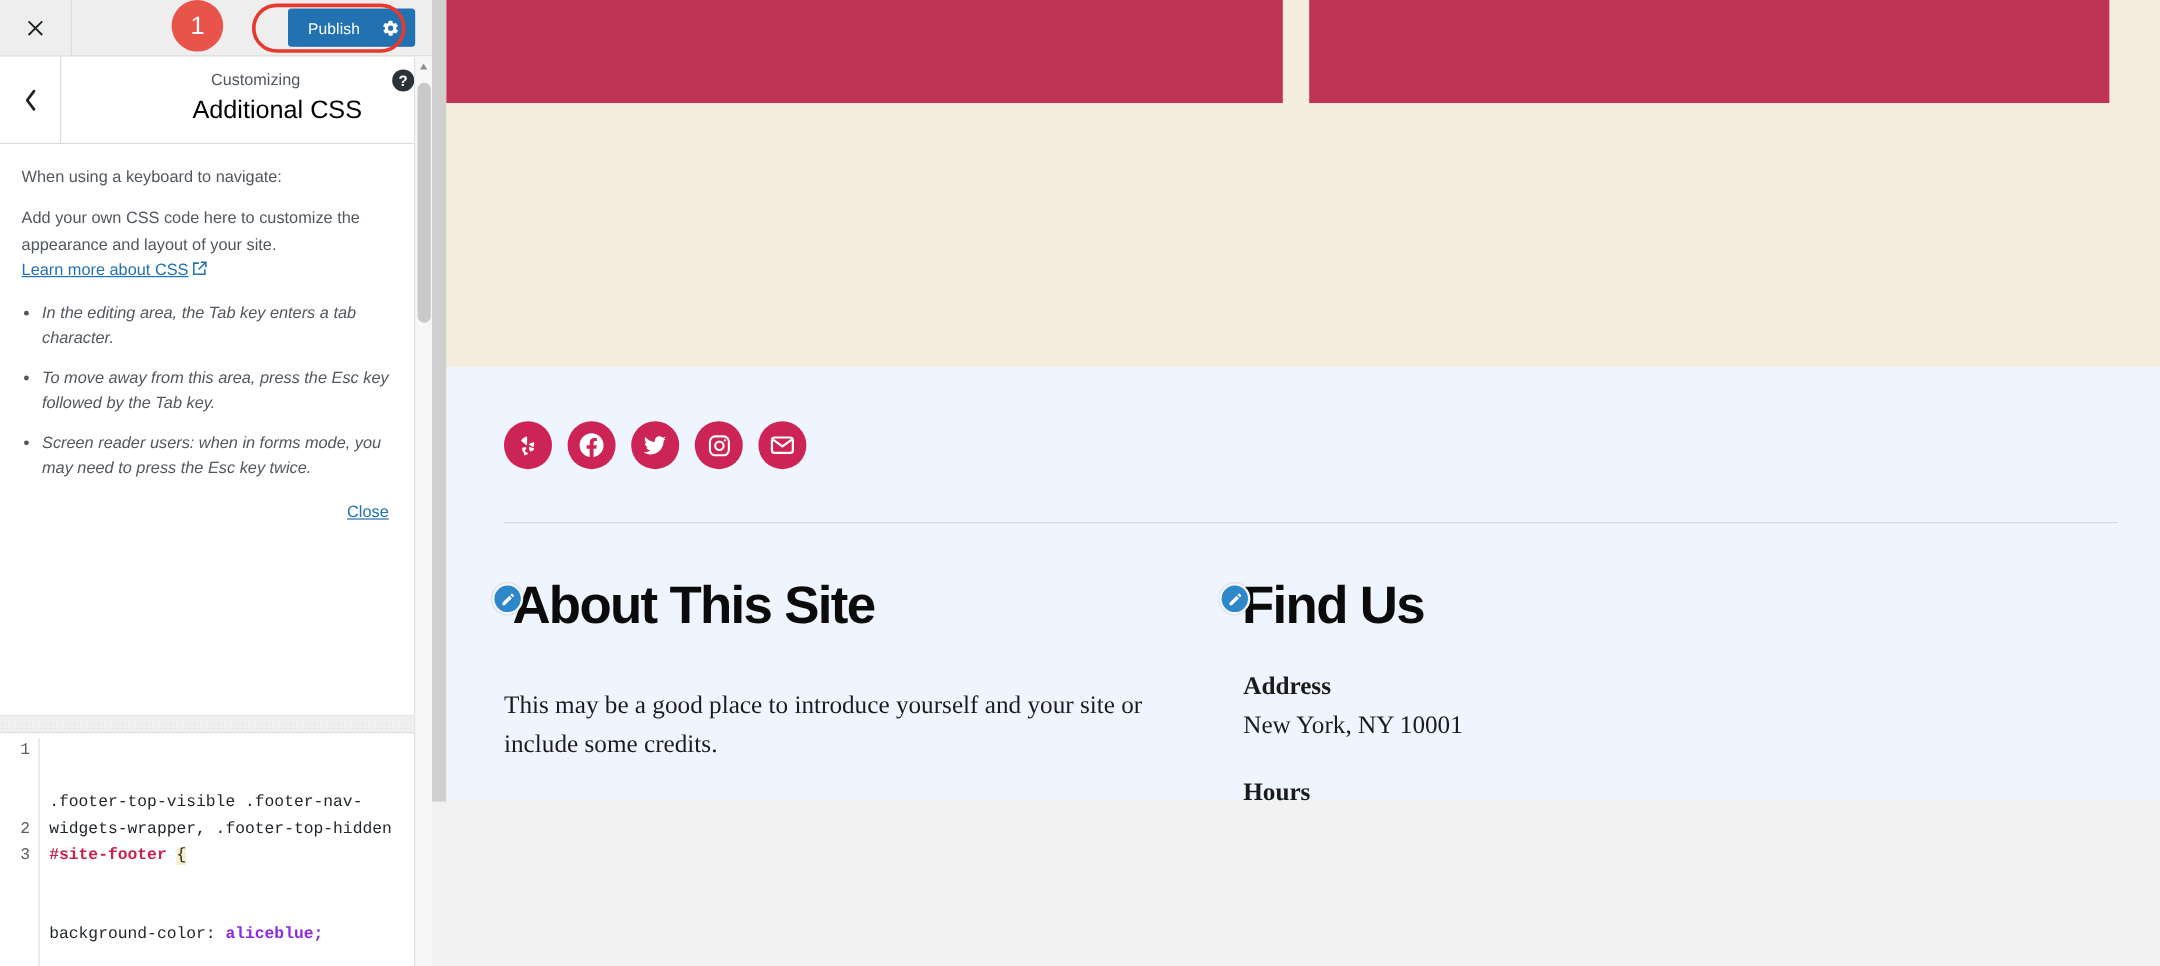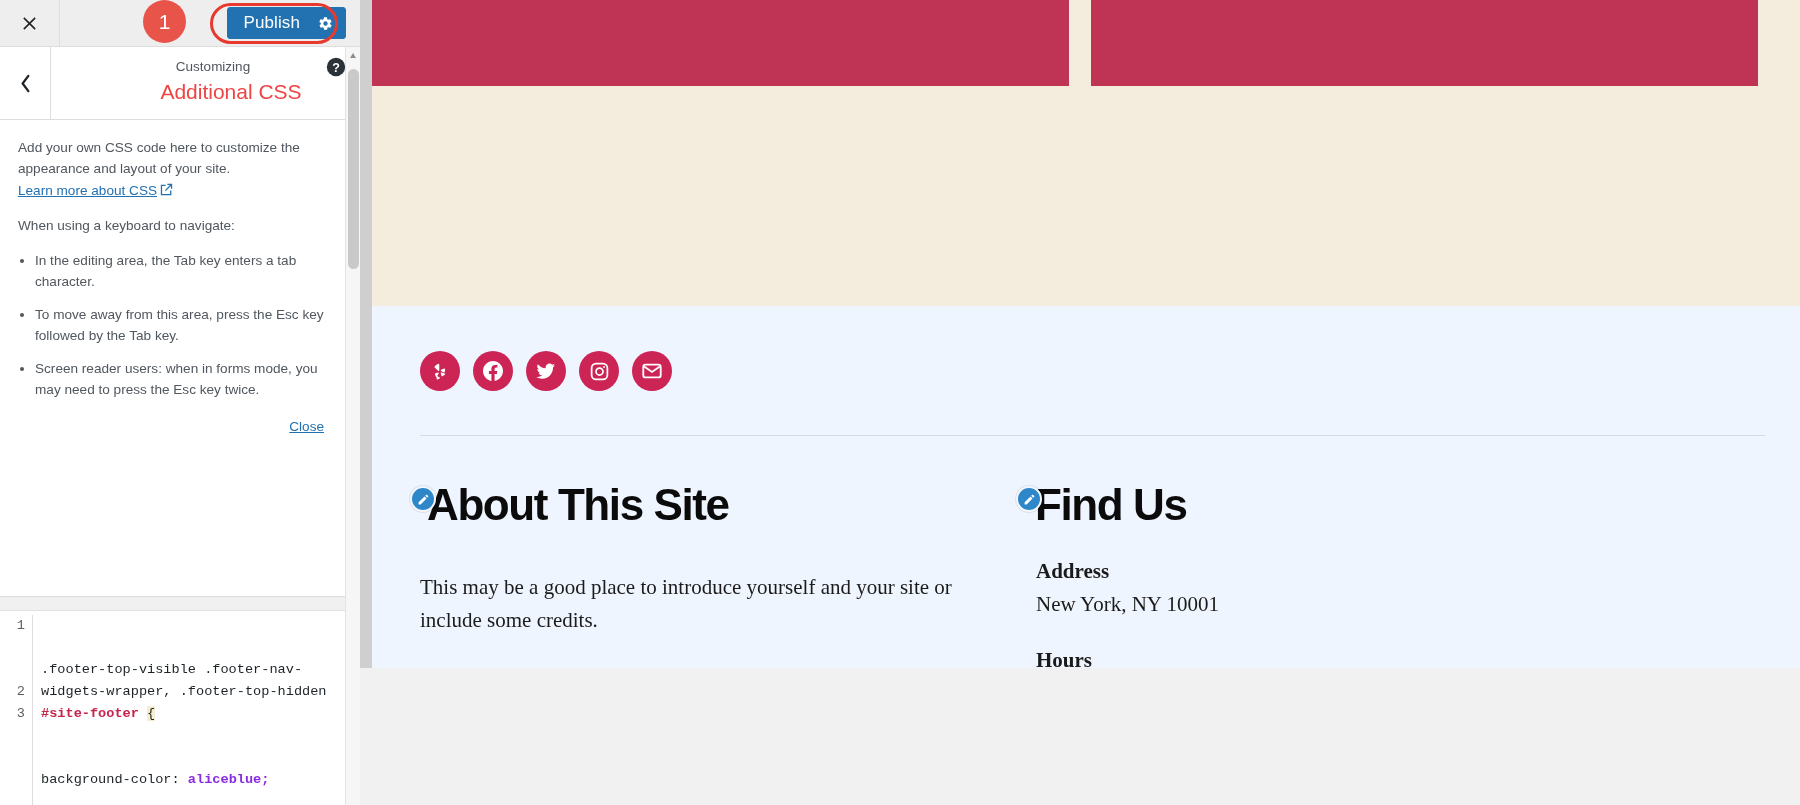--- a/index.html
+++ b/index.html
@@ -42,21 +42,21 @@
     padding-right: 14px;
   }
   .cz-publish {
     background: #2271b1;
     color: #fff;
     border: 1px solid #2271b1;
     border-radius: 3px;
     height: 32px;
     display: flex; align-items: center;
     padding: 0 12px 0 16px;
-    font-size: 17px;
+    font-size: 13px;
     cursor: pointer;
     white-space: nowrap;
   }
   .cz-publish .lbl { letter-spacing: .1px; }
   .cz-publish .gear { margin-left: 18px; display:flex; align-items:center; }
   
   .anno-ring {
     position: absolute;
     left: 210px; top: 3px;
     width: 128px; height: 41px;
@@ -90,37 +90,37 @@
     display: flex; align-items: center; justify-content: center;
     cursor: pointer;
   }
   .cz-titles {
     flex: 1;
     position: relative;
     padding: 11px 0 0 15px;
     text-align: center;
   }
   .cz-sub { font-size: 13.5px; color: #50575e; line-height: 1.4; }
-  .cz-main { font-size: 21px; color: #ef4444; font-weight: 400; line-height: 1.35; margin-top: 1px; margin-left: 36px;}
+  .cz-main { font-size: 21px; color: #000000; font-weight: 400; line-height: 1.35; margin-top: 1px; margin-left: 36px;}
   .cz-help {
     position: absolute; right: 14px; top: 10px;
     width: 20px; height: 20px;
     cursor: pointer;
   }
 
   
   .cz-desc {
     padding: 17px 18px 0 18px;
     font-size: 13.6px;
     line-height: 1.58;
     color: #50575e;
   }
   .cz-desc p { margin-bottom: 13px; }
   .cz-desc ul { margin: 0 0 13px 0; padding-left: 17px; list-style: disc; }
-  .cz-desc li { margin-bottom: 11px; }
+  .cz-desc li { margin-bottom: 11px; font-style: italic; }
   .cz-desc a { color: #2271b1; text-decoration: underline; }
   .ext-ic { display: inline-block; vertical-align: -1px; margin-left: 3px; }
   .close-row { text-align: right; padding-right: 18px; margin-top: 15px; }
   .close-row a { color: #2271b1; text-decoration: underline; font-size: 13.6px; }
 
   
   .cz-editor {
     position: absolute;
     left: 0; right: 12px; top: 596px; bottom: 0;
     background: #fff;
@@ -405,28 +405,28 @@
         <div class="cz-help">
           <svg width="20" height="20" viewBox="0 0 24 24" aria-hidden="true">
             <circle cx="12" cy="12" r="11" fill="#2c3338"></circle>
             <text x="12" y="17.5" font-size="15" font-weight="bold" fill="#fff" text-anchor="middle" font-family="Liberation Sans, sans-serif">?</text>
           </svg>
         </div>
       </div>
     </div>
 
     <div class="cz-desc">
+      <p>When using a keyboard to navigate:</p>
       <p>
         <span>Add your own CSS code here to customize the appearance and layout of your site.</span><br>
         <a href="#"><span>Learn more about CSS</span></a><span class="ext-ic"><svg width="13" height="13" viewBox="0 0 16 16" fill="#2271b1" aria-hidden="true">
               <path d="M9 1v1.6h3.3L6.1 8.8l1.1 1.1 6.2-6.2V7H15V1H9z"></path>
               <path d="M12.4 13.4H2.6V3.6h4.3V2H1v13h13V9.1h-1.6v4.3z"></path>
             </svg></span>
       </p>
-      <p>When using a keyboard to navigate:</p>
       <ul>
         <li>In the editing area, the Tab key enters a tab character.</li>
         <li>To move away from this area, press the Esc key followed by the Tab key.</li>
         <li>Screen reader users: when in forms mode, you may need to press the Esc key twice.</li>
       </ul>
       <div class="close-row">
         <a href="#">Close</a>
       </div>
     </div>
 

